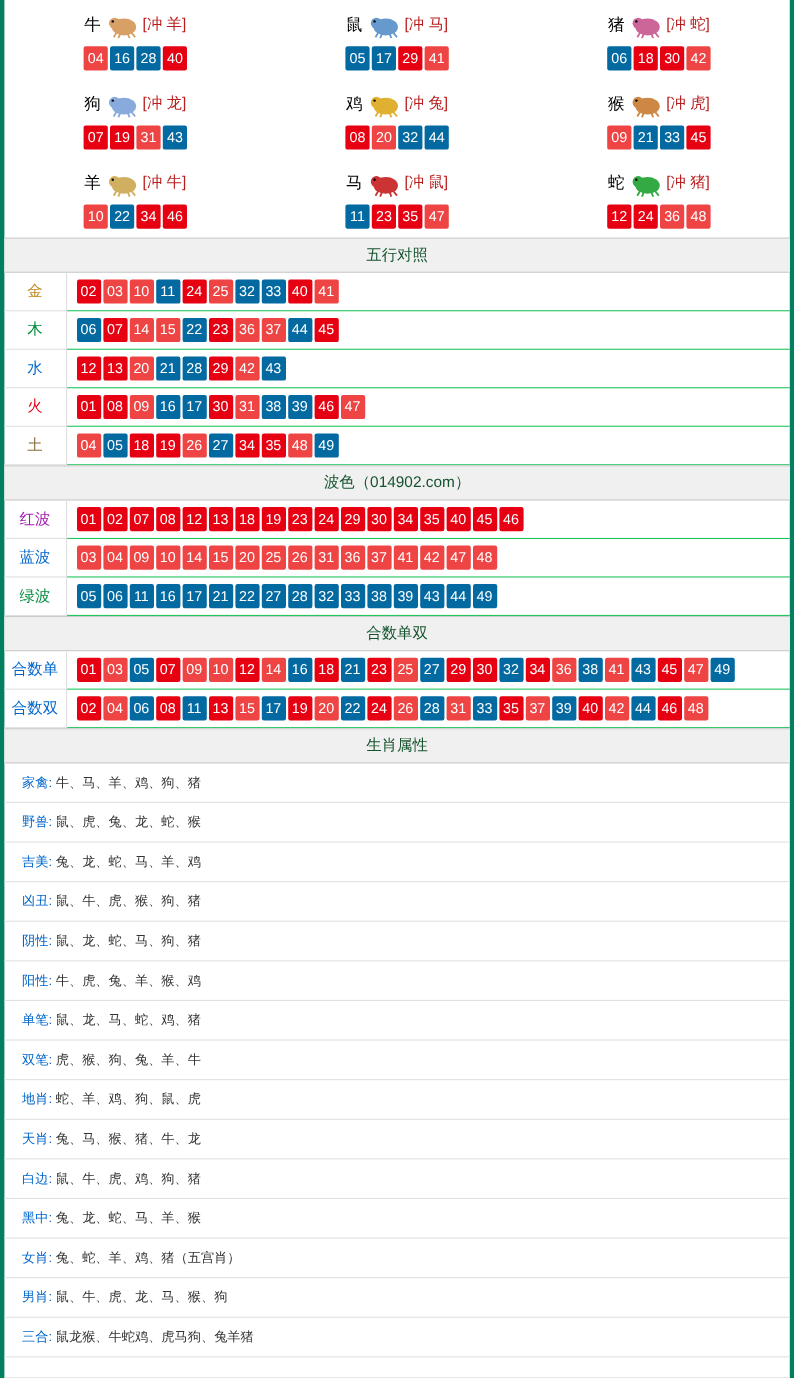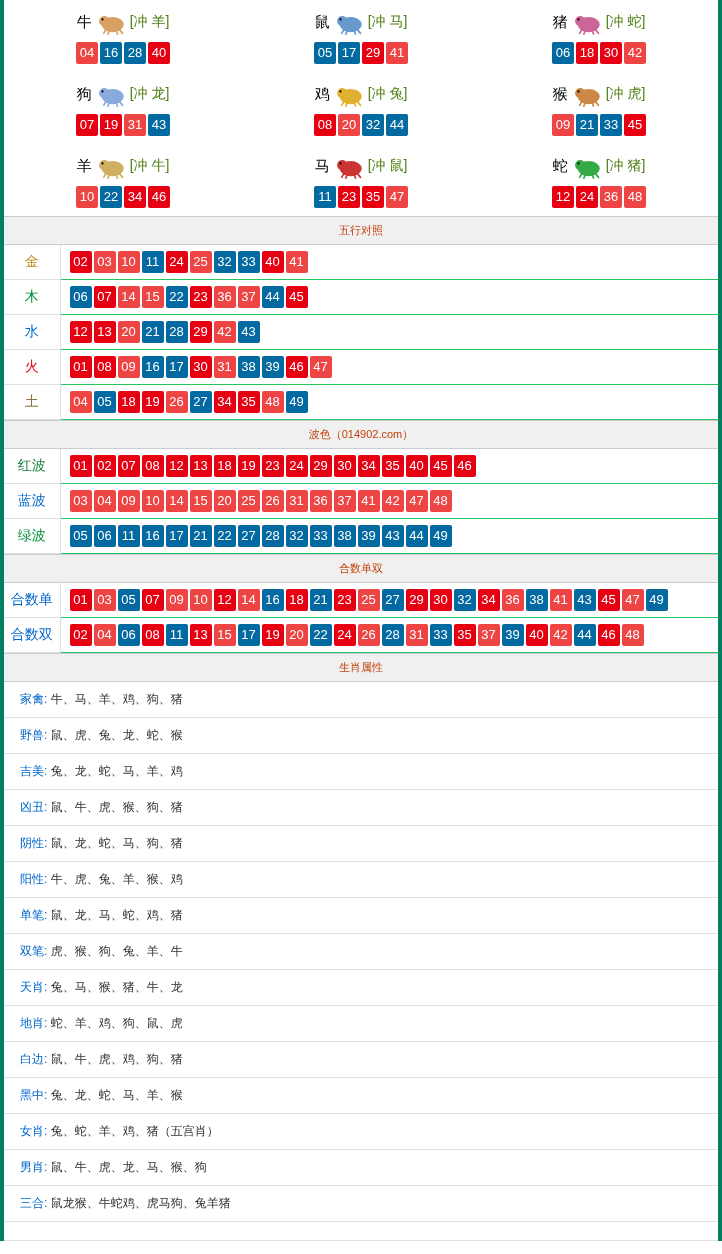--- a/index.html
+++ b/index.html
@@ -3,36 +3,36 @@
 <meta charset="utf-8">
 <style>
   * { box-sizing: border-box; margin: 0; padding: 0; }
   body { font-family: "Microsoft YaHei", Arial, sans-serif; font-size: 14px; background: #fff; width: 722px; }
   .outer { border-left: 4px solid #008060; border-right: 4px solid #008060; background: #fff; }
   .zodiac-grid { display: grid; grid-template-columns: 1fr 1fr 1fr; }
   .zodiac-cell { text-align: center; padding: 4px 0 8px; }
   .zodiac-top { display: flex; align-items: center; justify-content: center; height: 36px; }
   .zname { font-size: 15px; color: #000; }
   .zicon { width: 34px; height: 26px; margin: 0 2px; }
-  .ztag { font-size: 14px; color: #4d7c0f; }
+  .ztag { font-size: 14px; color: #b91c1c; }
   .balls { margin-top: 2px; }
   .ball { display: inline-block; width: 22px; height: 22px; line-height: 22px; color: #fff; font-size: 13px; text-align: center; margin: 0 1px; border-radius: 2px; }
   .ball.r { background: #e60012; }
   .ball.b { background: #ef4444; }
   .ball.g { background: #0369a1; }
-  .section-header { background: #f0f0f0; border-top: 1px solid #ccc; border-bottom: 1px solid #ccc; text-align: center; padding: 6px 0; font-size: 11px; color: #c2410c; }
+  .section-header { background: #f0f0f0; border-top: 1px solid #ccc; border-bottom: 1px solid #ccc; text-align: center; padding: 6px 0; font-size: 14px; color: #14532d; }
   table { width: 100%; border-collapse: collapse; }
   td.label { width: 56px; text-align: center; padding: 8px 4px; border-bottom: 1px solid #e0e0e0; border-right: 1px solid #e0e0e0; font-size: 14px; }
   td.cells { padding: 6px 8px; border-bottom: 1px solid #22c55e; }
   .lbl-gold { color: #c08a1e; }
   .lbl-wood { color: #008c3a; }
   .lbl-water { color: #0066cc; }
   .lbl-fire { color: #e60012; }
   .lbl-earth { color: #8a6d3b; }
-  .lbl-red { color: #15803d; }
+  .lbl-red { color: #a21caf; }
   .lbl-blue { color: #0066cc; }
   .lbl-green { color: #008c3a; }
   .attr-row { border-bottom: 1px solid #e0e0e0; padding: 9px 16px; text-align: left; font-size: 12px; }
   .attr-row .k { color: #0066cc; }
   .attr-row .v { color: #333; }
 </style>
 </head>
 <body>
 
 <div class="outer">
@@ -218,22 +218,22 @@
   <div class="section-header">生肖属性</div>
   <div id="attrs-body">
       <div class="attr-row"><span class="k">家禽:</span><span class="v"> 牛、马、羊、鸡、狗、猪</span></div>
       <div class="attr-row"><span class="k">野兽:</span><span class="v"> 鼠、虎、兔、龙、蛇、猴</span></div>
       <div class="attr-row"><span class="k">吉美:</span><span class="v"> 兔、龙、蛇、马、羊、鸡</span></div>
       <div class="attr-row"><span class="k">凶丑:</span><span class="v"> 鼠、牛、虎、猴、狗、猪</span></div>
       <div class="attr-row"><span class="k">阴性:</span><span class="v"> 鼠、龙、蛇、马、狗、猪</span></div>
       <div class="attr-row"><span class="k">阳性:</span><span class="v"> 牛、虎、兔、羊、猴、鸡</span></div>
       <div class="attr-row"><span class="k">单笔:</span><span class="v"> 鼠、龙、马、蛇、鸡、猪</span></div>
       <div class="attr-row"><span class="k">双笔:</span><span class="v"> 虎、猴、狗、兔、羊、牛</span></div>
+      <div class="attr-row"><span class="k">地肖:</span><span class="v"> 蛇、羊、鸡、狗、鼠、虎</span></div>
       <div class="attr-row"><span class="k">天肖:</span><span class="v"> 兔、马、猴、猪、牛、龙</span></div>
-      <div class="attr-row"><span class="k">地肖:</span><span class="v"> 蛇、羊、鸡、狗、鼠、虎</span></div>
       <div class="attr-row"><span class="k">白边:</span><span class="v"> 鼠、牛、虎、鸡、狗、猪</span></div>
       <div class="attr-row"><span class="k">黑中:</span><span class="v"> 兔、龙、蛇、马、羊、猴</span></div>
       <div class="attr-row"><span class="k">女肖:</span><span class="v"> 兔、蛇、羊、鸡、猪（五宫肖）</span></div>
       <div class="attr-row"><span class="k">男肖:</span><span class="v"> 鼠、牛、虎、龙、马、猴、狗</span></div>
       <div class="attr-row"><span class="k">三合:</span><span class="v"> 鼠龙猴、牛蛇鸡、虎马狗、兔羊猪</span></div>
       <div class="attr-row"></div>
     </div>
 
 </div>
 

